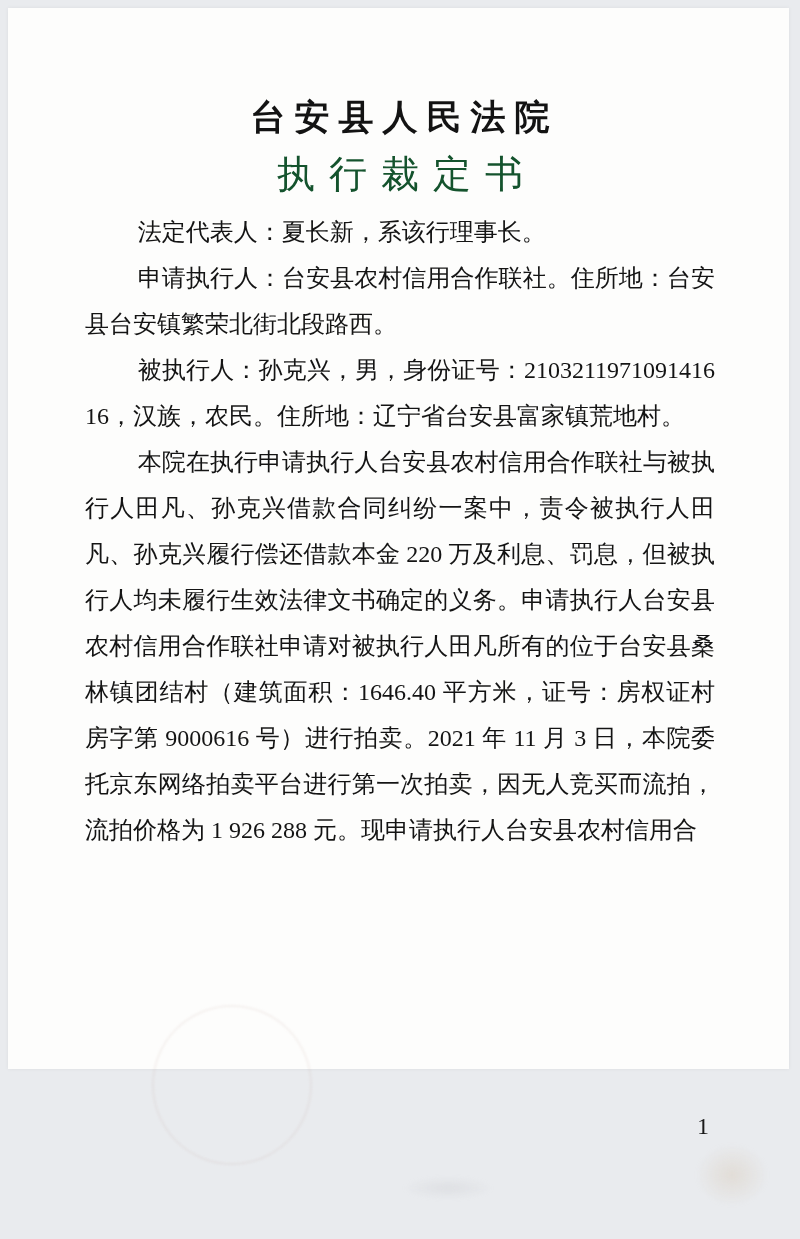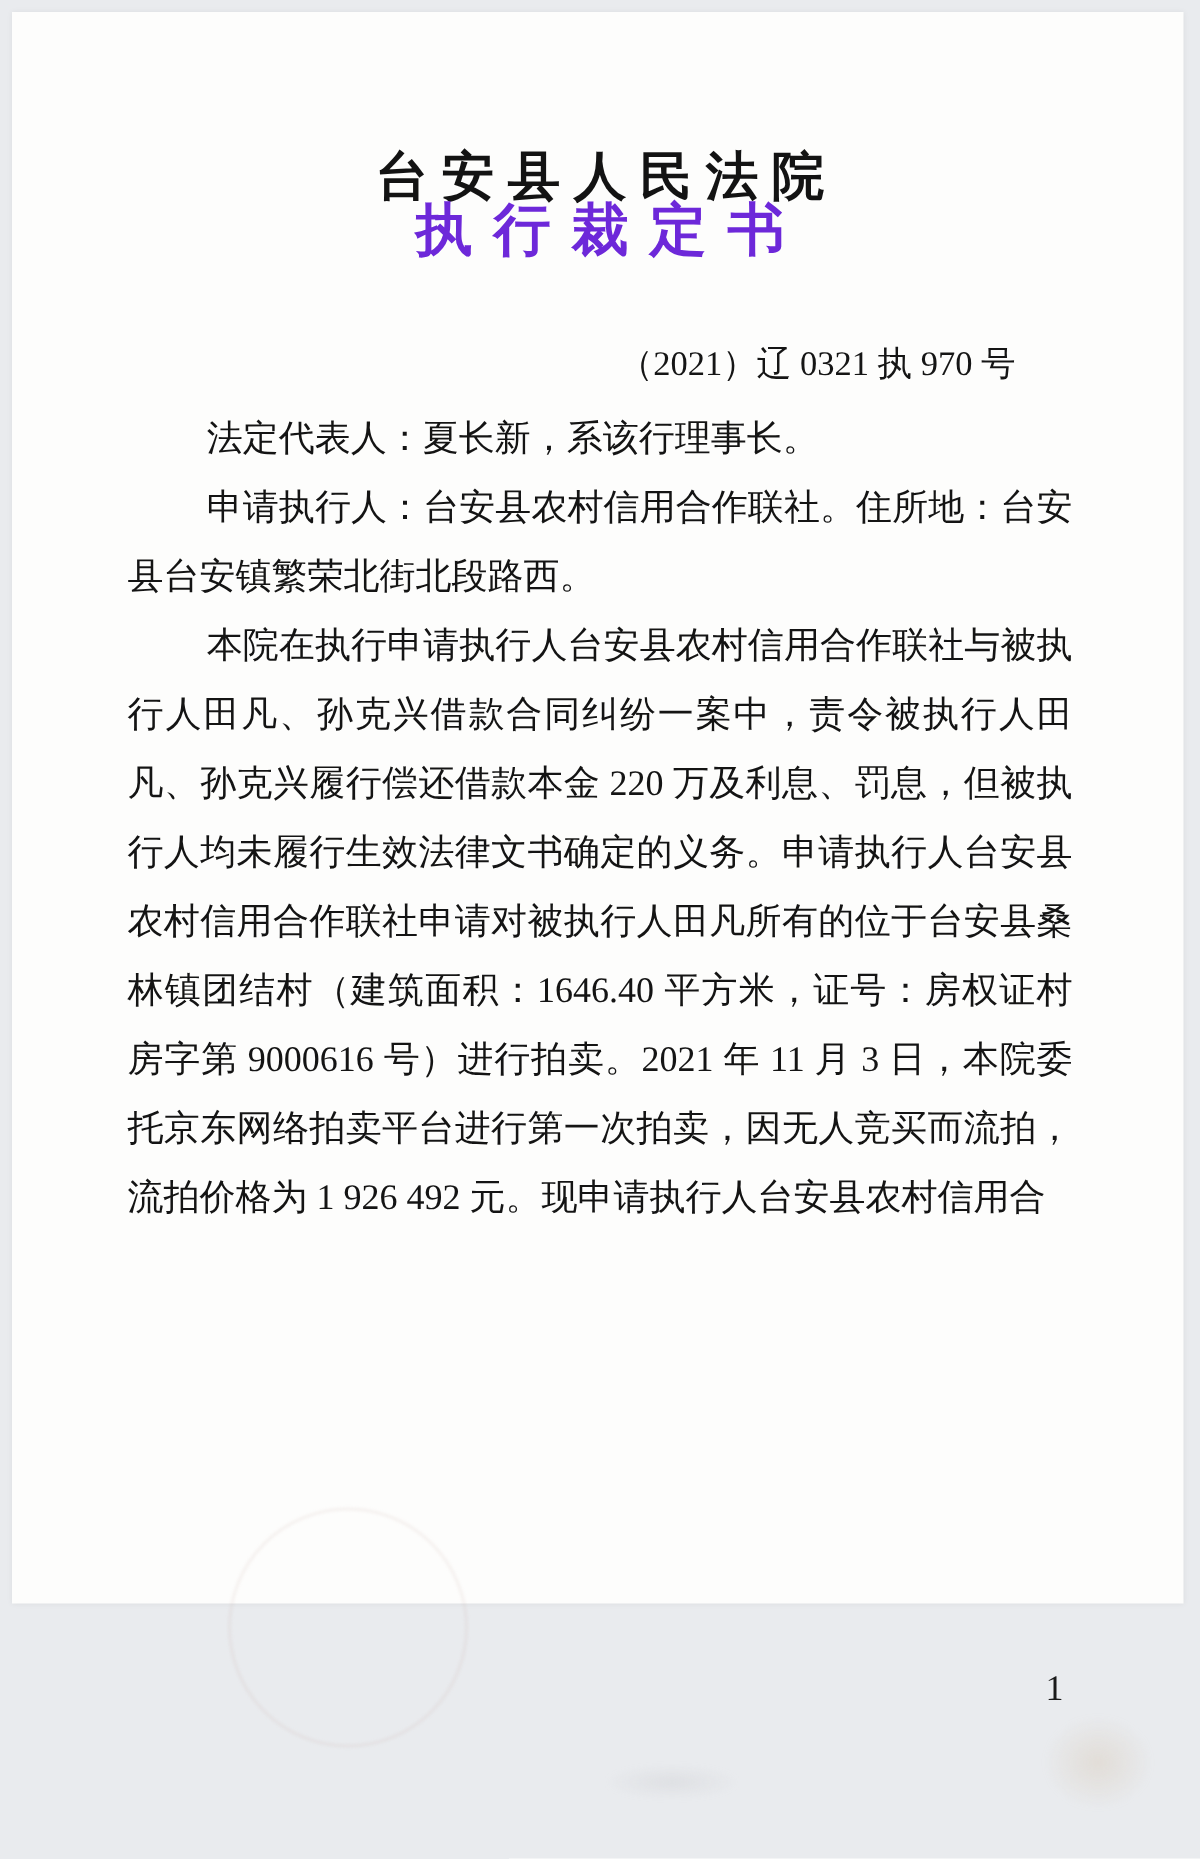--- a/index.html
+++ b/index.html
@@ -33,27 +33,27 @@
     margin: 92px 0 0 0;
     font-size: 35px;
     font-weight: bold;
     letter-spacing: 9px;
     padding-left: 9px;
     text-align: center;
     color: #131313;
     line-height: 1;
   }
   .doc-type {
-    margin: 0 0 0 0;
+    margin: 20px 0 0 0;
     font-size: 38px;
-    font-weight: bold;
+    font-weight: normal;
     letter-spacing: 14px;
     padding-left: 14px;
     text-align: center;
-    color: #6d28d9;
+    color: #14532d;
     line-height: 1;
   }
   .case-number {
     margin-top: 58px;
     padding-right: 38px;
     text-align: right;
     font-size: 23px;
     color: #151515;
     line-height: 1;
   }
@@ -107,24 +107,24 @@
     filter: blur(2px);
   }
 </style>
 </head>
 <body>
 
 <div class="page">
   <div class="content">
     <h1 class="court-name">台安县人民法院</h1>
     <h2 class="doc-type">执行裁定书</h2>
-    <div class="case-number">（2021）辽 0321 执 970 号</div>
     <div class="body-text" id="paragraph-container">
         <p>法定代表人：夏长新，系该行理事长。</p>
         <p>申请执行人：台安县农村信用合作联社。住所地：台安县台安镇繁荣北街北段路西。</p>
-        <p>本院在执行申请执行人台安县农村信用合作联社与被执行人田凡、孙克兴借款合同纠纷一案中，责令被执行人田凡、孙克兴履行偿还借款本金 220 万及利息、罚息，但被执行人均未履行生效法律文书确定的义务。申请执行人台安县农村信用合作联社申请对被执行人田凡所有的位于台安县桑林镇团结村（建筑面积：1646.40 平方米，证号：房权证村房字第 9000616 号）进行拍卖。2021 年 11 月 3 日，本院委托京东网络拍卖平台进行第一次拍卖，因无人竞买而流拍，流拍价格为 1 926 492 元。现申请执行人台安县农村信用合</p>
+        <p>被执行人：孙克兴，男，身份证号：210321197109141616，汉族，农民。住所地：辽宁省台安县富家镇荒地村。</p>
+        <p>本院在执行申请执行人台安县农村信用合作联社与被执行人田凡、孙克兴借款合同纠纷一案中，责令被执行人田凡、孙克兴履行偿还借款本金 220 万及利息、罚息，但被执行人均未履行生效法律文书确定的义务。申请执行人台安县农村信用合作联社申请对被执行人田凡所有的位于台安县桑林镇团结村（建筑面积：1646.40 平方米，证号：房权证村房字第 9000616 号）进行拍卖。2021 年 11 月 3 日，本院委托京东网络拍卖平台进行第一次拍卖，因无人竞买而流拍，流拍价格为 1 926 288 元。现申请执行人台安县农村信用合</p>
       </div>
   </div>
   <div class="ghost-stamp"></div>
   <div class="smudge"></div>
   <div class="smudge-small"></div>
   <div class="page-number">1</div>
 </div>
 
 </body></html>

